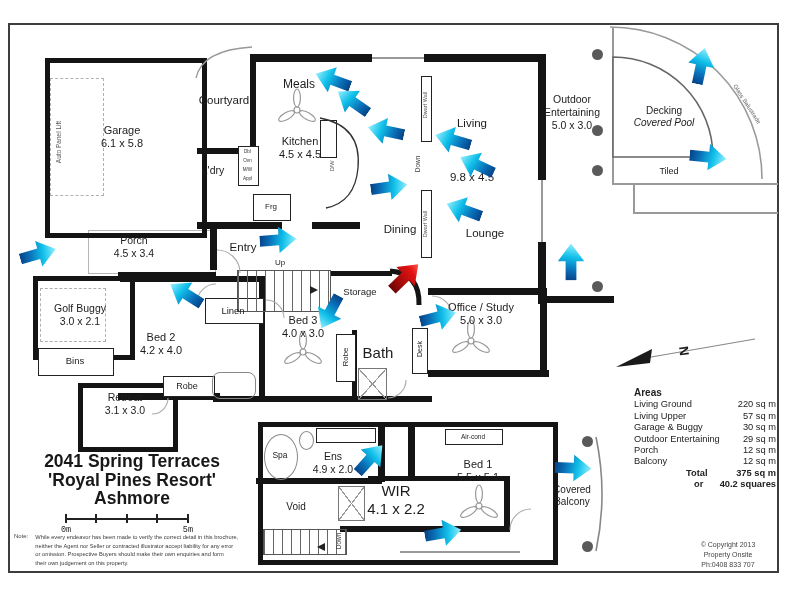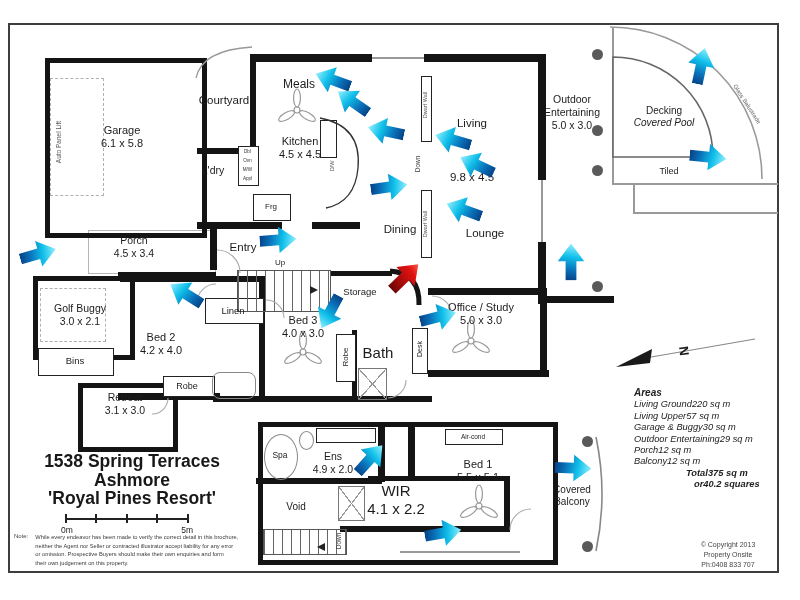--- a/index.html
+++ b/index.html
@@ -30,33 +30,33 @@
       linear-gradient(to bottom right,transparent 48.5%,#999 48.5% 51.5%,transparent 51.5%);}
   .tub{border:1.5px solid #888;border-radius:8px;z-index:2;}
   .oval{border:1.5px solid #888;border-radius:50%;z-index:2;}
   
   .hs{width:37px;height:30px;z-index:8;
       clip-path:polygon(0% 32%,52% 32%,52% 6%,100% 50%,52% 94%,52% 68%,0% 68%);
       background:linear-gradient(100deg,#04387a 0%,#0a6fb8 30%,#10c0ea 62%,#9ff2ff 96%);
       filter:drop-shadow(3px 3px 2px rgba(0,0,0,0.4));}
   .hs.red{background:linear-gradient(100deg,#5e0404 0%,#a80b0b 35%,#e11212 70%,#ff6a5a 98%);}
   
-  .areas{z-index:6;font-size:9.3px;line-height:11.4px;color:#222;font-style:italic;}
+  .areas{z-index:6;font-size:9.3px;line-height:11.4px;color:#222;}
   .a-h{font-weight:bold;font-size:10px;margin-bottom:1px;}
-  .a-r{display:flex;}
+  .a-r{display:flex;justify-content:space-between;}
   .a-b{font-weight:bold;}
   
   .title{z-index:6;text-align:center;font-weight:bold;font-size:17.5px;line-height:1.07;color:#181818;}
   .upper-h{transform:translate(-50%,-50%);font-size:16px;font-weight:bold;font-style:italic;
       border-bottom:2.5px solid #111;padding:0 6px 1px;z-index:6;white-space:nowrap;}
   .note{display:flex;gap:7px;z-index:6;}
   .note-l{font-size:6px;color:#444;}
   .note-t{white-space:pre-line;font-size:5.7px;line-height:1.5;color:#3a3a3a;width:205px;}
   .copy{text-align:center;font-size:7px;line-height:1.4;color:#444;white-space:pre-line;z-index:6;}
-  .scale{z-index:6;}
+  .scale{z-index:6;font-family:Liberation Mono, monospace;}
   .scale .bar{position:absolute;left:0;top:6px;width:124px;height:2px;background:#222;}
   .scale .t{position:absolute;top:2px;width:2px;height:9px;background:#222;}
   .scale .s-l{position:absolute;top:13px;font-size:8.5px;}
   svg.lines{position:absolute;left:0;top:0;z-index:4;}
 </style>
 </head>
 <body>
 
 <div id="stage">
 
@@ -316,23 +316,23 @@
         <span style="margin-left:52px">Total</span>
         <span>375 sq m</span>
       </div>
     <div class="a-r a-b">
         <span style="margin-left:60px">or</span>
         <span>40.2 squares</span>
       </div>
   </div>
 
   <div class="abs title" style="left:8px;top:452px;width:248px">
-    <div>1538 Spring Terraces</div>
+    <div>2041 Spring Terraces</div>
+    <div>'Royal Pines Resort'</div>
     <div>Ashmore</div>
-    <div>'Royal Pines Resort'</div>
   </div>
 
   <div class="abs scale" style="left:65px;top:512px;width:124px;height:24px">
     <div class="bar"></div>
     <div class="t" style="left:0"></div>
     <div class="t" style="left:30px"></div>
     <div class="t" style="left:61px"></div>
     <div class="t" style="left:91px"></div>
     <div class="t" style="left:122px"></div>
     <span class="s-l" style="left:-4px">0m</span>

